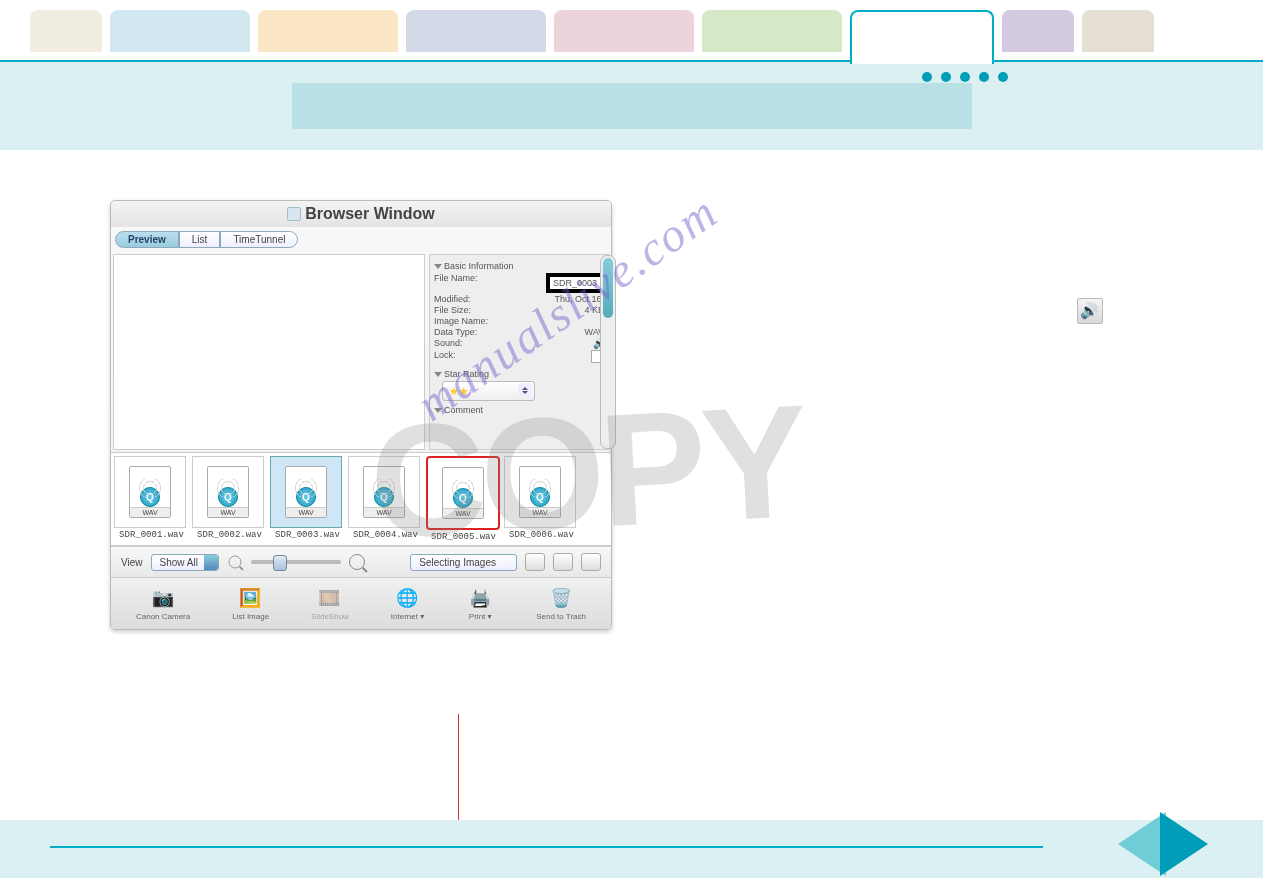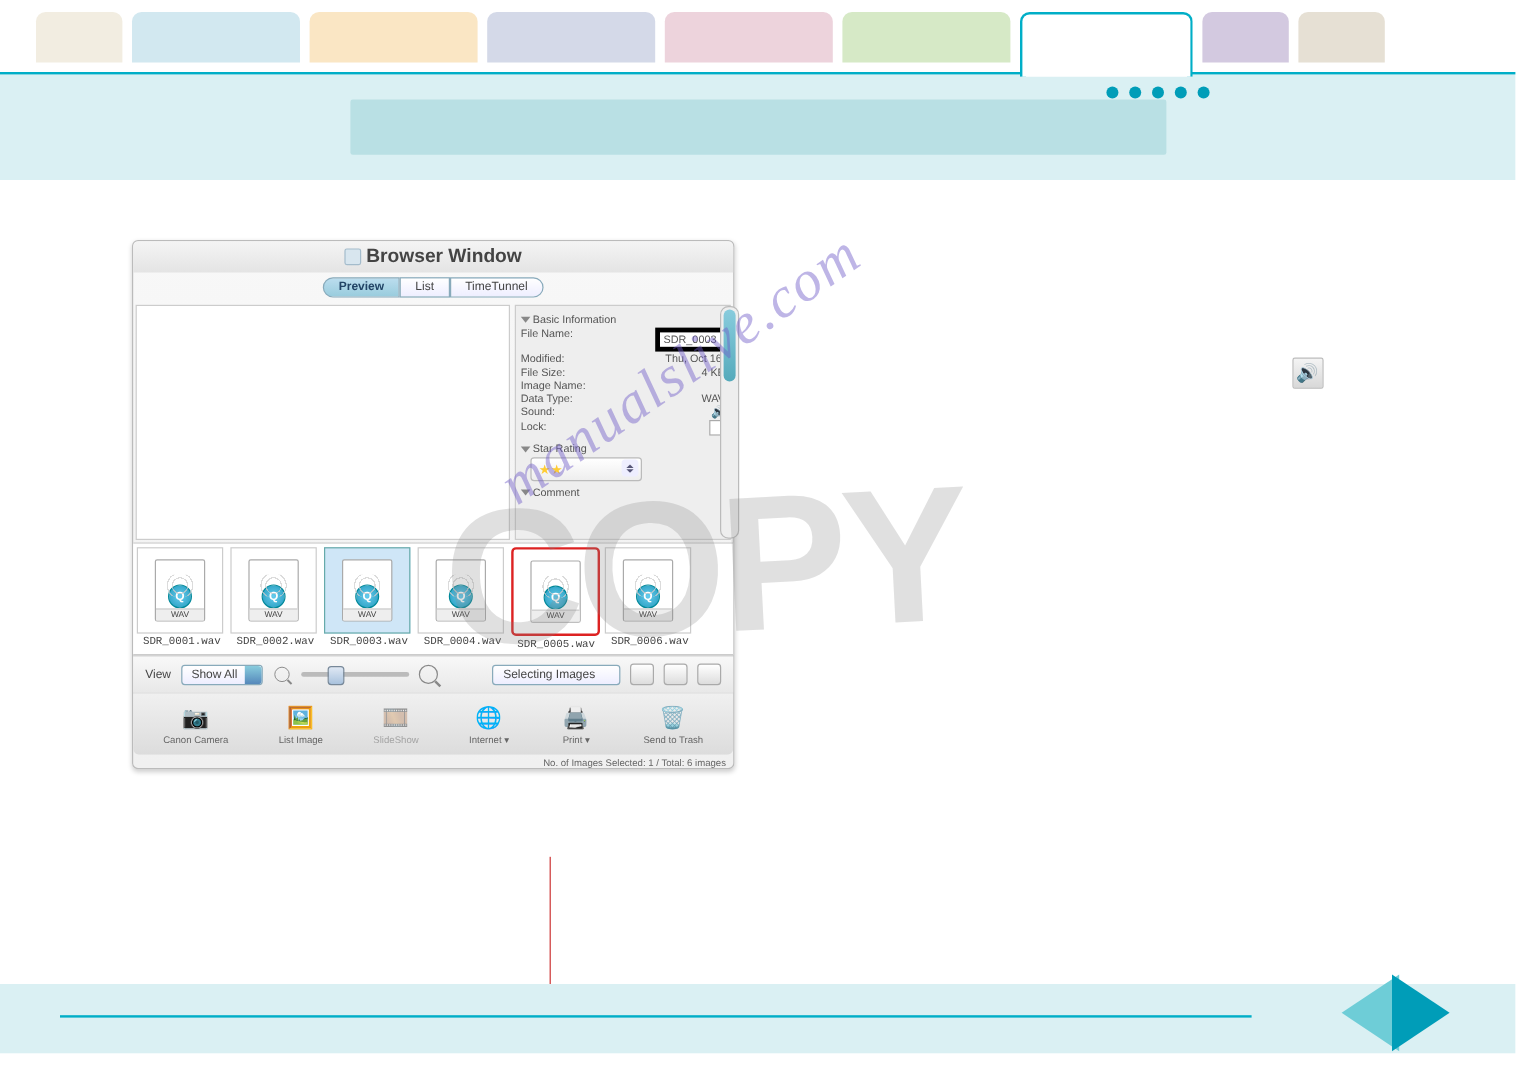--- a/index.html
+++ b/index.html
@@ -17,21 +17,21 @@
     .cyan-strip { height:88px; background:#daf0f3; border-top:2px solid #00aec7; display:flex; justify-content:center; align-items:center; position:relative; margin-top:-2px; }
     .dots { position:absolute; top:10px; right:255px; display:flex; gap:9px; }
     .dot { width:10px; height:10px; border-radius:50%; background:#009db8; }
     .inner-banner { width:680px; height:46px; background:#b9e0e4; border-radius:2px; }
     
     .content-area { padding:50px 0 60px 110px; position:relative; min-height:560px; }
     
     .browser-window { width:500px; background:linear-gradient(#f8f8f8,#f0f0f0); border:1px solid #bbb; border-radius:5px; box-shadow:0 2px 4px rgba(0,0,0,.2); font-size:11px; color:#444; position:relative; }
     .titlebar { text-align:center; padding:4px; font-size:16px; font-weight:bold; background:linear-gradient(#f4f4f4,#e4e4e4); border-radius:5px 5px 0 0; display:flex; justify-content:center; align-items:center; gap:4px; }
     .titlebar-icon { width:12px; height:12px; background:#d8e6ef; border:1px solid #a4bccc; border-radius:2px; }
-    .seg-row { display:flex; justify-content:center; padding:4px; }
+    .seg-row { display:flex; justify-content:flex-start; padding:4px; }
     .seg { border:1px solid #8ab; padding:2px 12px; font-size:10px; background:linear-gradient(#fff,#eef); }
     .seg.active { background:linear-gradient(#bde,#9cd); color:#246; font-weight:bold; }
     .seg.left { border-radius:10px 0 0 10px; }
     .seg.right { border-radius:0 10px 10px 0; }
     
     .mid-row { display:flex; height:200px; }
     .preview-pane { flex:1; background:#fff; border:1px solid #ccc; margin:2px; }
     .info-panel { width:170px; background:#eee; border:1px solid #ccc; margin:2px; padding:4px; position:relative; font-size:9px; color:#555; }
     .info-scroll { position:absolute; right:-8px; top:0; bottom:0; width:14px; background:#eee; border:1px solid #bbb; border-radius:7px; }
     .info-thumb { width:10px; height:60px; margin:2px auto; background:linear-gradient(#8cd,#5ab); border-radius:5px; }
@@ -266,21 +266,20 @@
     </div>
 
     <div class="toolbar-row">
       <div class="tb-item"><div class="tb-ic">📷</div><span>Canon Camera</span></div>
       <div class="tb-item"><div class="tb-ic">🖼️</div><span>List Image</span></div>
       <div class="tb-item" style="opacity:.5"><div class="tb-ic">🎞️</div><span>SlideShow</span></div>
       <div class="tb-item"><div class="tb-ic">🌐</div><span>Internet</span> ▾</div>
       <div class="tb-item"><div class="tb-ic">🖨️</div><span>Print</span> ▾</div>
       <div class="tb-item"><div class="tb-ic">🗑️</div><span>Send to Trash</span></div>
     </div>
-    <div class="status-line">No. of Images Selected: 1 / Total: 6 images</div>
   </div>
 
   <div class="red-line-v"></div>
 </div>
 
 <div class="footer">
   <div class="footer-line"></div>
   <div class="nav-arrows">
     <div class="arr arr-left"></div>
     <div class="arr arr-right"></div>

